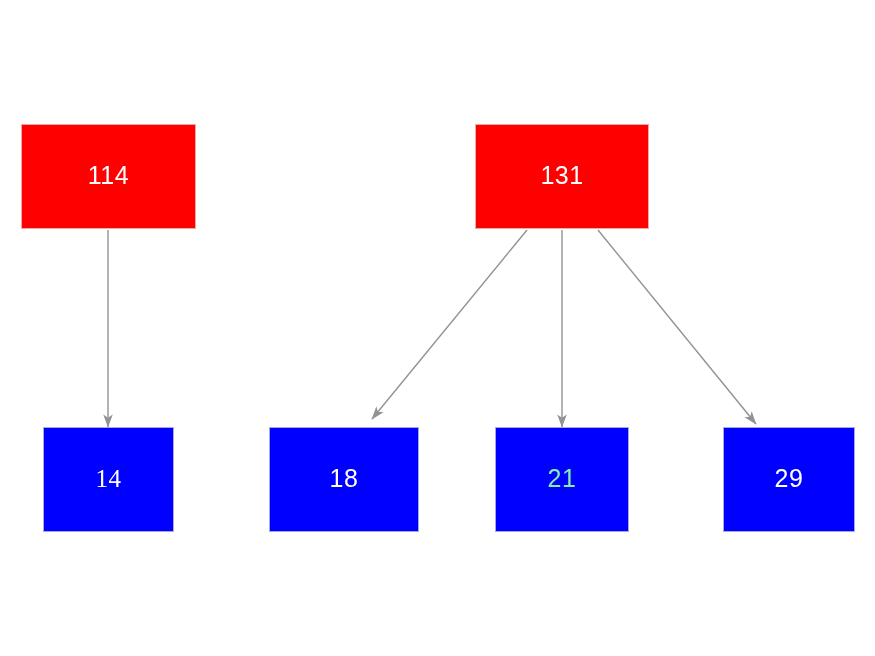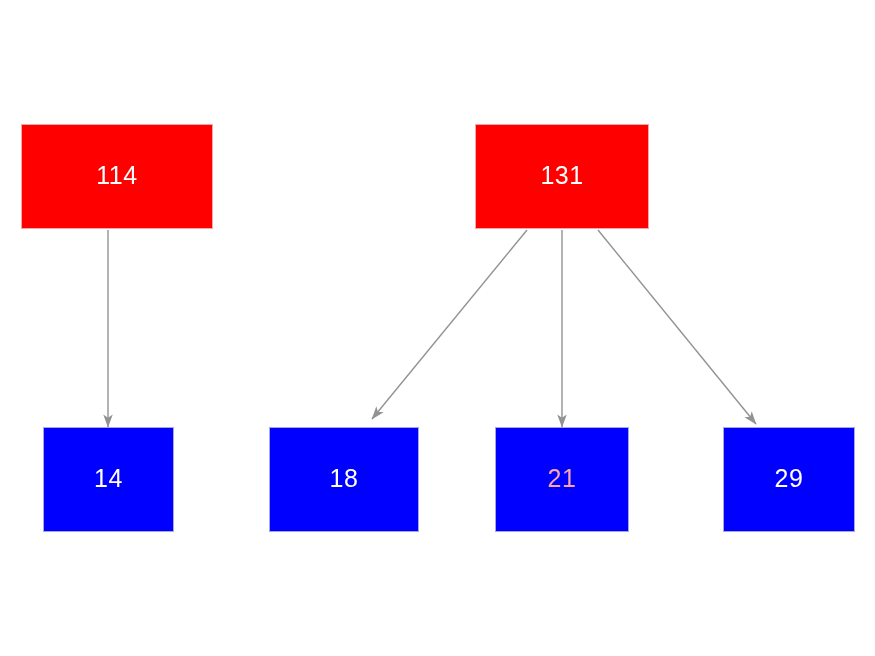--- a/index.html
+++ b/index.html
@@ -61,32 +61,32 @@
       </marker>
     </defs>
     <g id="edges">
         <line x1="108" y1="230" x2="108" y2="427" stroke="#929292" stroke-width="1.4" marker-end="url(#arrowhead)"></line>
         <line x1="527" y1="230" x2="372" y2="419" stroke="#929292" stroke-width="1.4" marker-end="url(#arrowhead)"></line>
         <line x1="562" y1="230" x2="562" y2="427" stroke="#929292" stroke-width="1.4" marker-end="url(#arrowhead)"></line>
         <line x1="598" y1="230" x2="756" y2="424" stroke="#929292" stroke-width="1.4" marker-end="url(#arrowhead)"></line>
       </g>
   </svg>
 
-  <div class="node node-red" style="left: 21px; top: 124px; width: 192px; height: 105px; background: rgb(255, 0, 0); border-color: rgb(240, 168, 168); color: rgb(255, 255, 255);">
+  <div class="node node-red" style="left: 21px; top: 124px; width: 175px; height: 105px; background: rgb(255, 0, 0); border-color: rgb(240, 168, 168); color: rgb(255, 255, 255);">
     <span class="node-label">114</span>
   </div>
   <div class="node node-red" style="left: 475px; top: 124px; width: 174px; height: 105px; background: rgb(255, 0, 0); border-color: rgb(240, 168, 168); color: rgb(255, 255, 255);">
     <span class="node-label">131</span>
   </div>
-  <div class="node node-blue" style="left: 43px; top: 427px; width: 131px; height: 105px; background: rgb(0, 0, 255); border-color: rgb(168, 168, 224); color: rgb(255, 255, 255);">
+  <div class="node node-blue" style="left: 43px; top: 427px; width: 131px; height: 105px; background: rgb(0, 0, 255); border-color: rgb(168, 168, 224); color: rgb(255, 255, 255); font-family: Liberation Serif, serif;">
     <span class="node-label">14</span>
   </div>
   <div class="node node-blue" style="left: 269px; top: 427px; width: 150px; height: 105px; background: rgb(0, 0, 255); border-color: rgb(168, 168, 224); color: rgb(255, 255, 255);">
     <span class="node-label">18</span>
   </div>
-  <div class="node node-blue" style="left: 495px; top: 427px; width: 134px; height: 105px; background: rgb(0, 0, 255); border-color: rgb(168, 168, 224); color: #fca5a5;">
+  <div class="node node-blue" style="left: 495px; top: 427px; width: 134px; height: 105px; background: rgb(0, 0, 255); border-color: rgb(168, 168, 224); color: #86efac;">
     <span class="node-label">21</span>
   </div>
   <div class="node node-blue" style="left: 723px; top: 427px; width: 132px; height: 105px; background: rgb(0, 0, 255); border-color: rgb(168, 168, 224); color: rgb(255, 255, 255);">
     <span class="node-label">29</span>
   </div>
 
 </div>
 
 </body></html>

